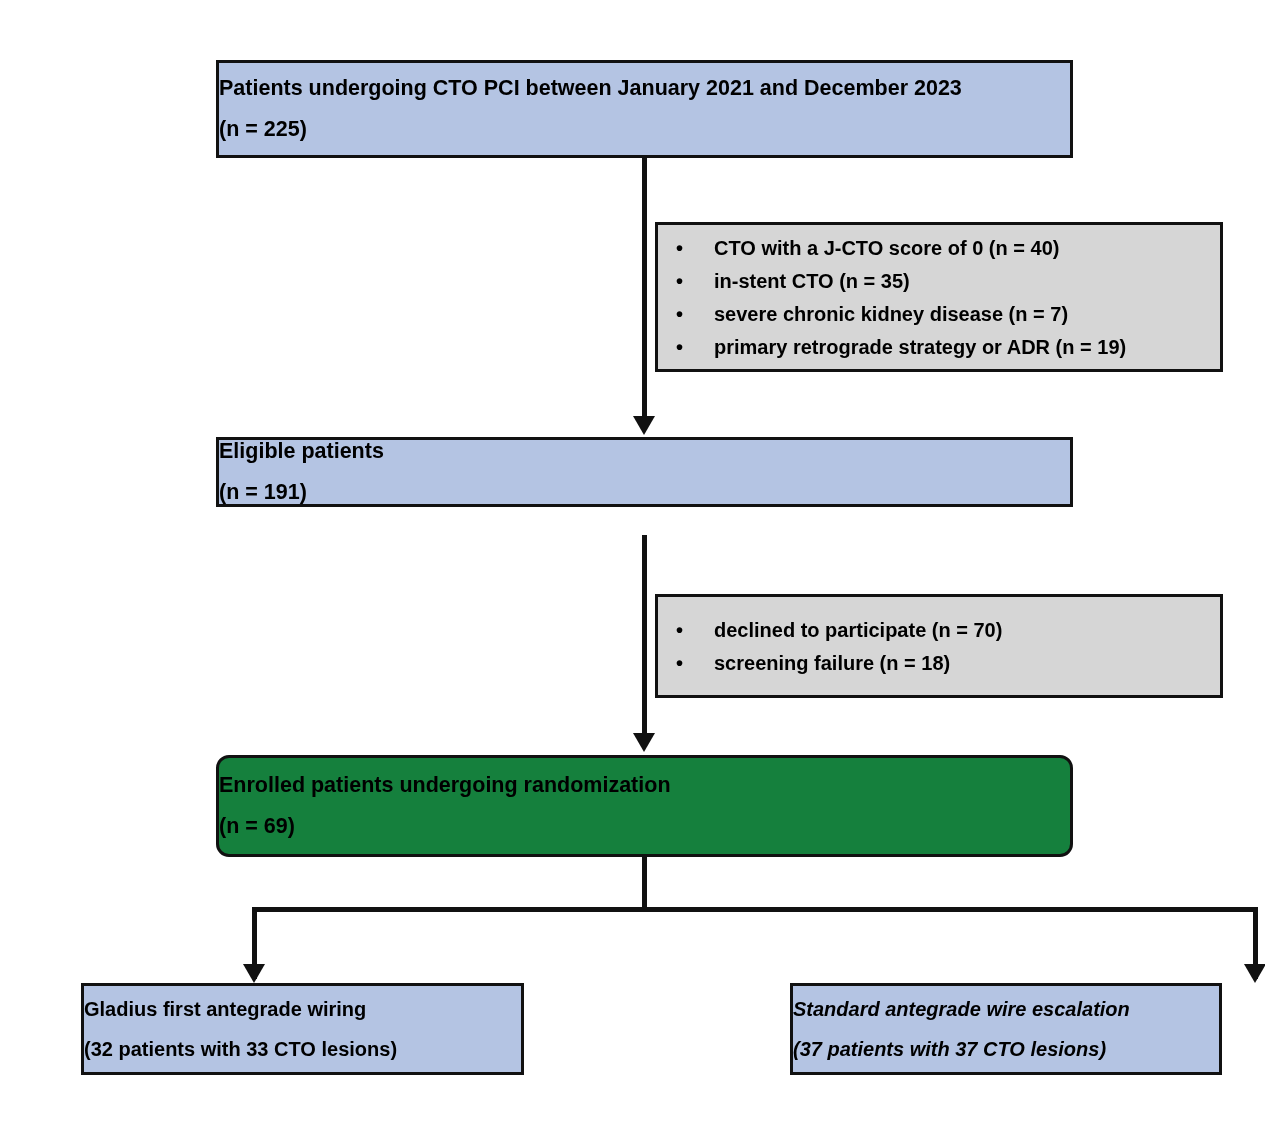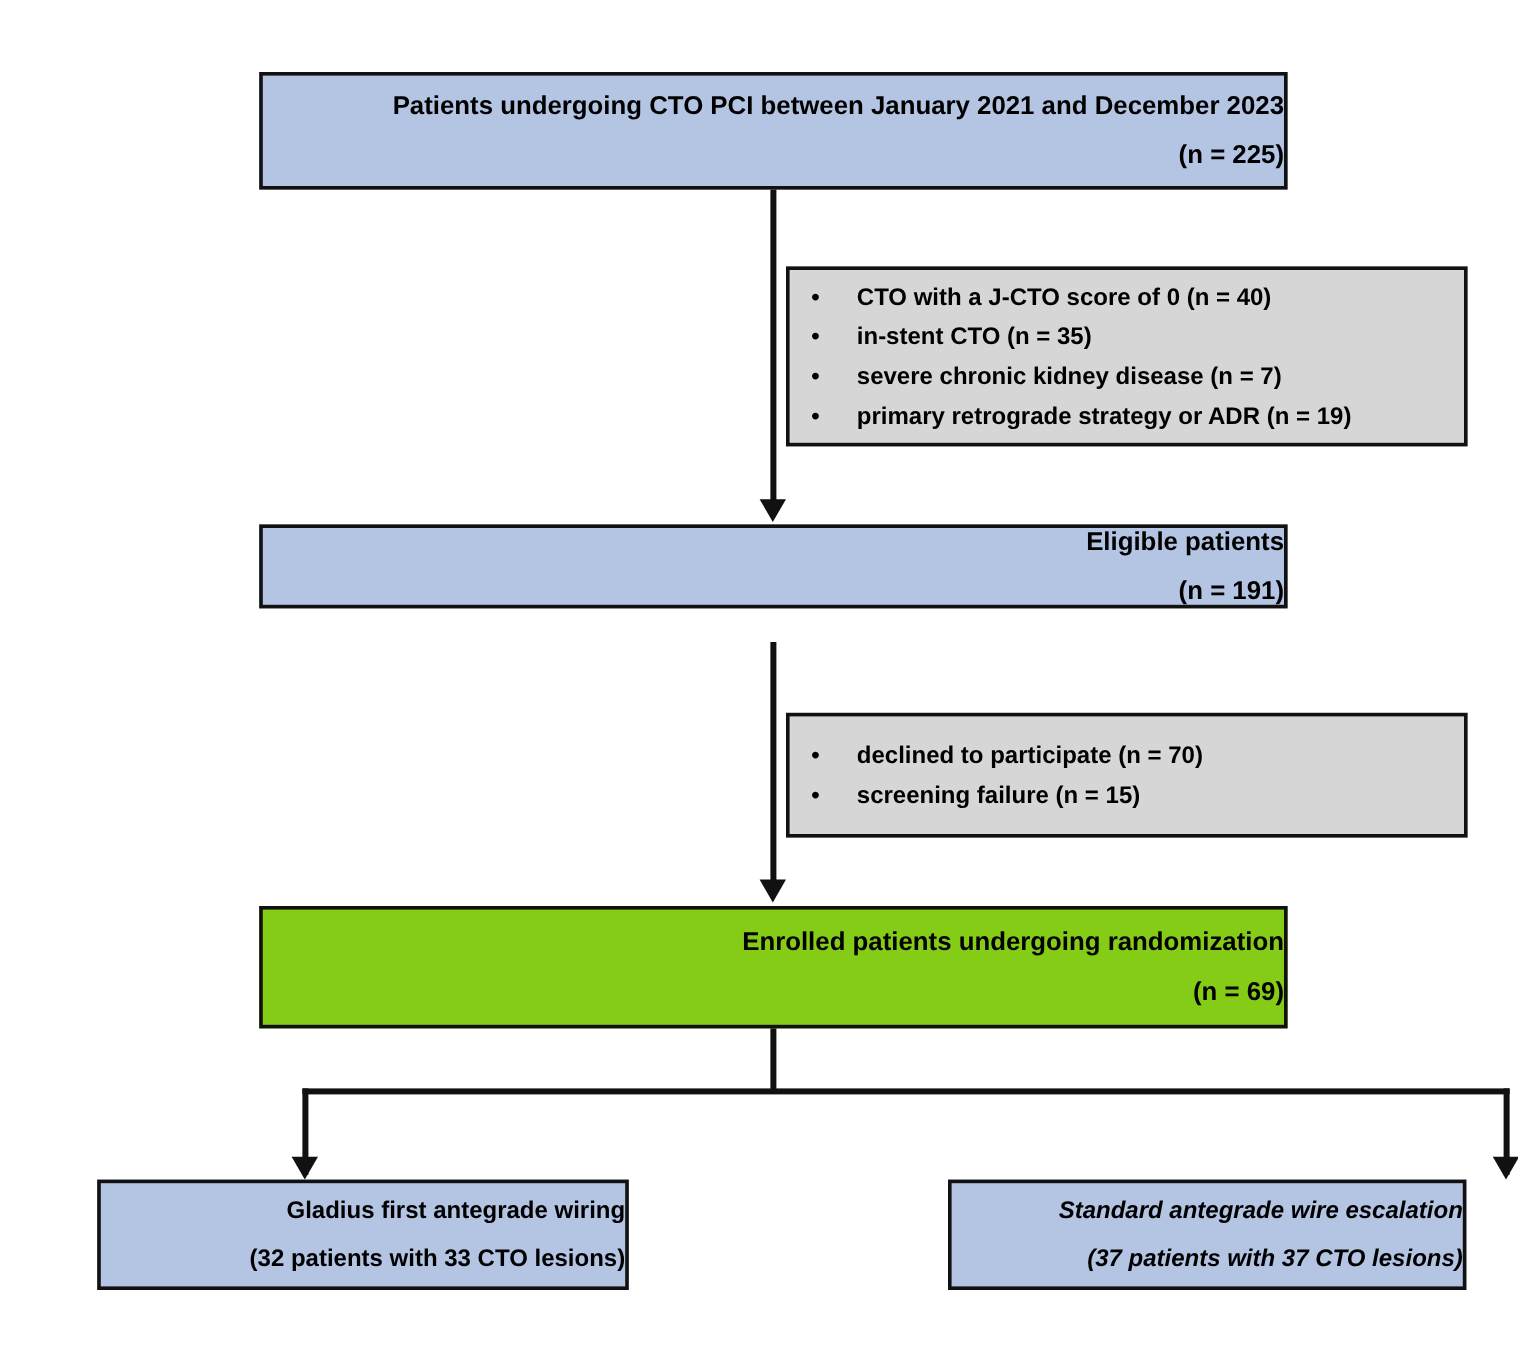--- a/index.html
+++ b/index.html
@@ -19,37 +19,37 @@
     overflow: hidden;
   }
 
   
   .node {
     position: absolute;
     box-sizing: border-box;
     border: 3px solid #111111;
     display: flex;
     flex-direction: column;
-    align-items: flex-end;
+    align-items: flex-start;
     justify-content: center;
     font-weight: bold;
     color: #000000;
     line-height: 1.0;
   }
   .node .line {
     display: block;
     text-align: center;
     white-space: nowrap;
   }
   .node .line + .line {
     margin-top: 20px;
   }
 
   .node.primary   { background: #b4c4e3; }
-  .node.highlight { background: #84cc16; }
+  .node.highlight { background: #15803d; border-radius: 13px; }
   .node.note      { background: #d6d6d6; }
 
   
   #node-enrollment {
     left: 216px;  top: 60px;   width: 857px; height: 98px;
     font-size: 21.5px;
   }
   #node-eligible {
     left: 216px;  top: 437px;  width: 857px; height: 70px;
     font-size: 21.5px;
@@ -193,21 +193,21 @@
   </div>
 
   <div class="node note" id="note-exclusions-2">
     <ul class="bullet-list">
       <li>
         <span class="dot">•</span>
         <span>declined to participate (n = 70)</span>
       </li>
       <li>
         <span class="dot">•</span>
-        <span>screening failure (n = 15)</span>
+        <span>screening failure (n = 18)</span>
       </li>
     </ul>
   </div>
 
   <div class="node highlight" id="node-randomized">
     <span class="line">Enrolled patients undergoing randomization</span>
     <span class="line">(n = 69)</span>
   </div>
 
   <div class="conn" id="split-connector">

